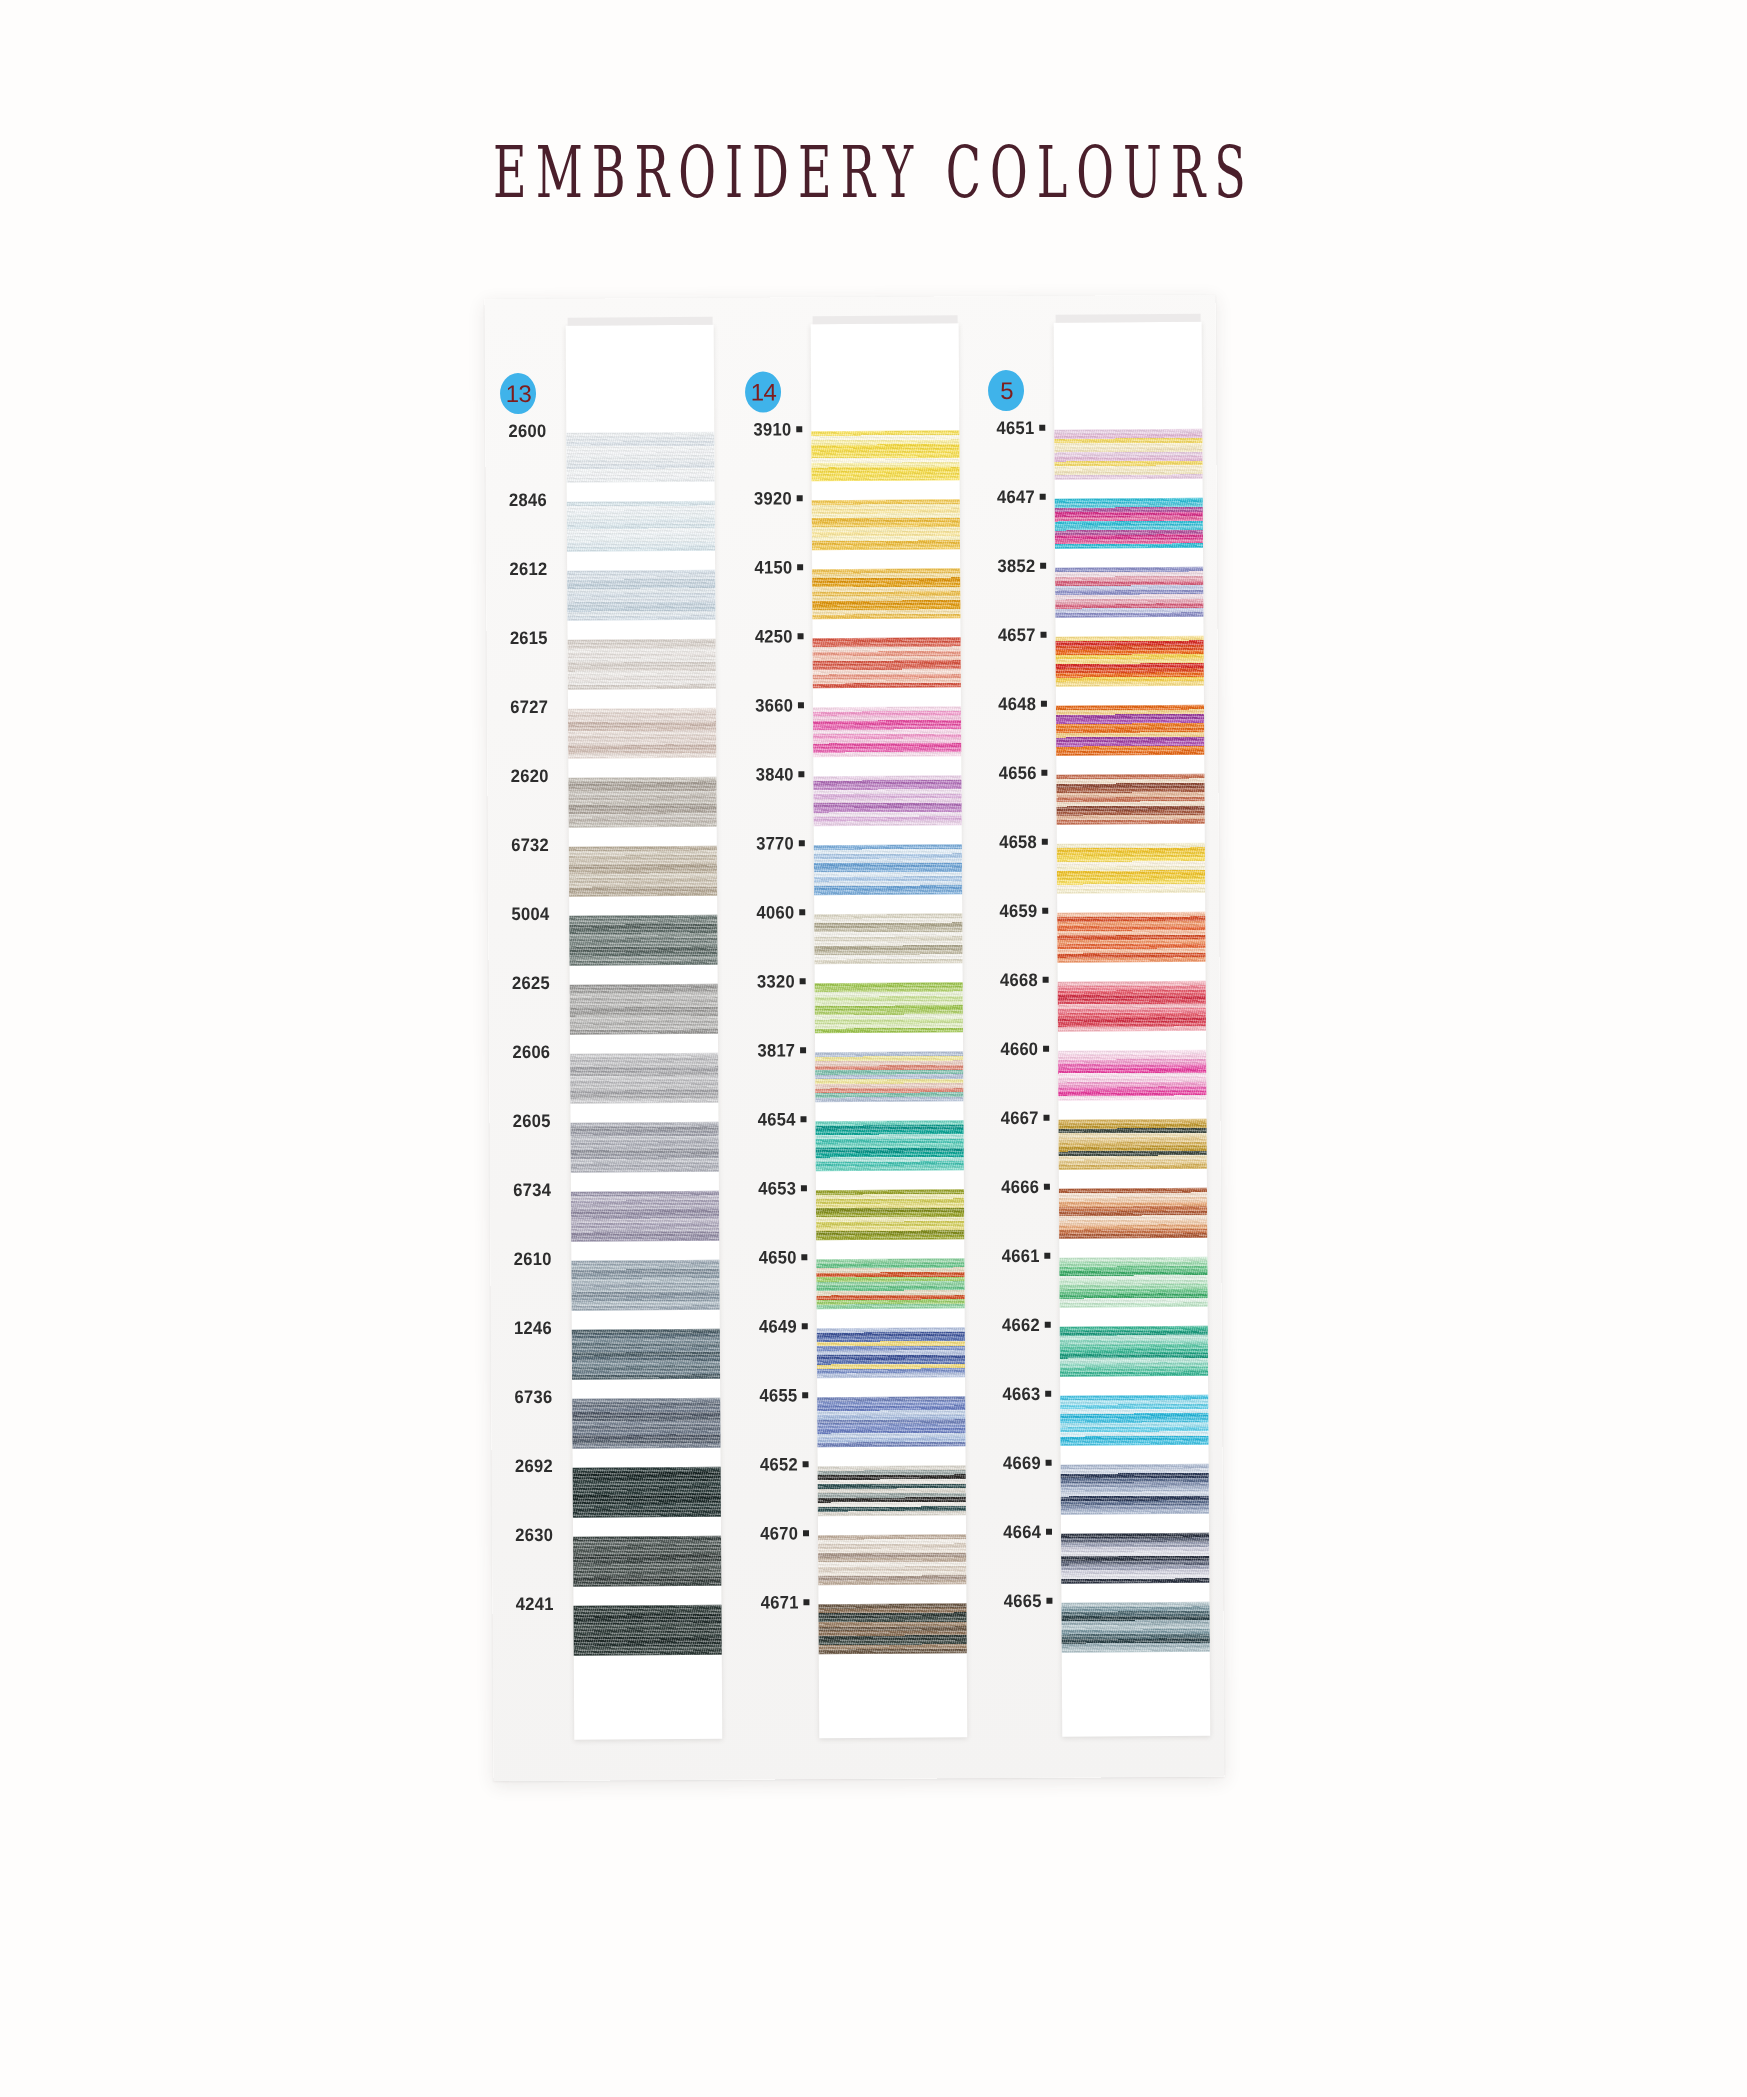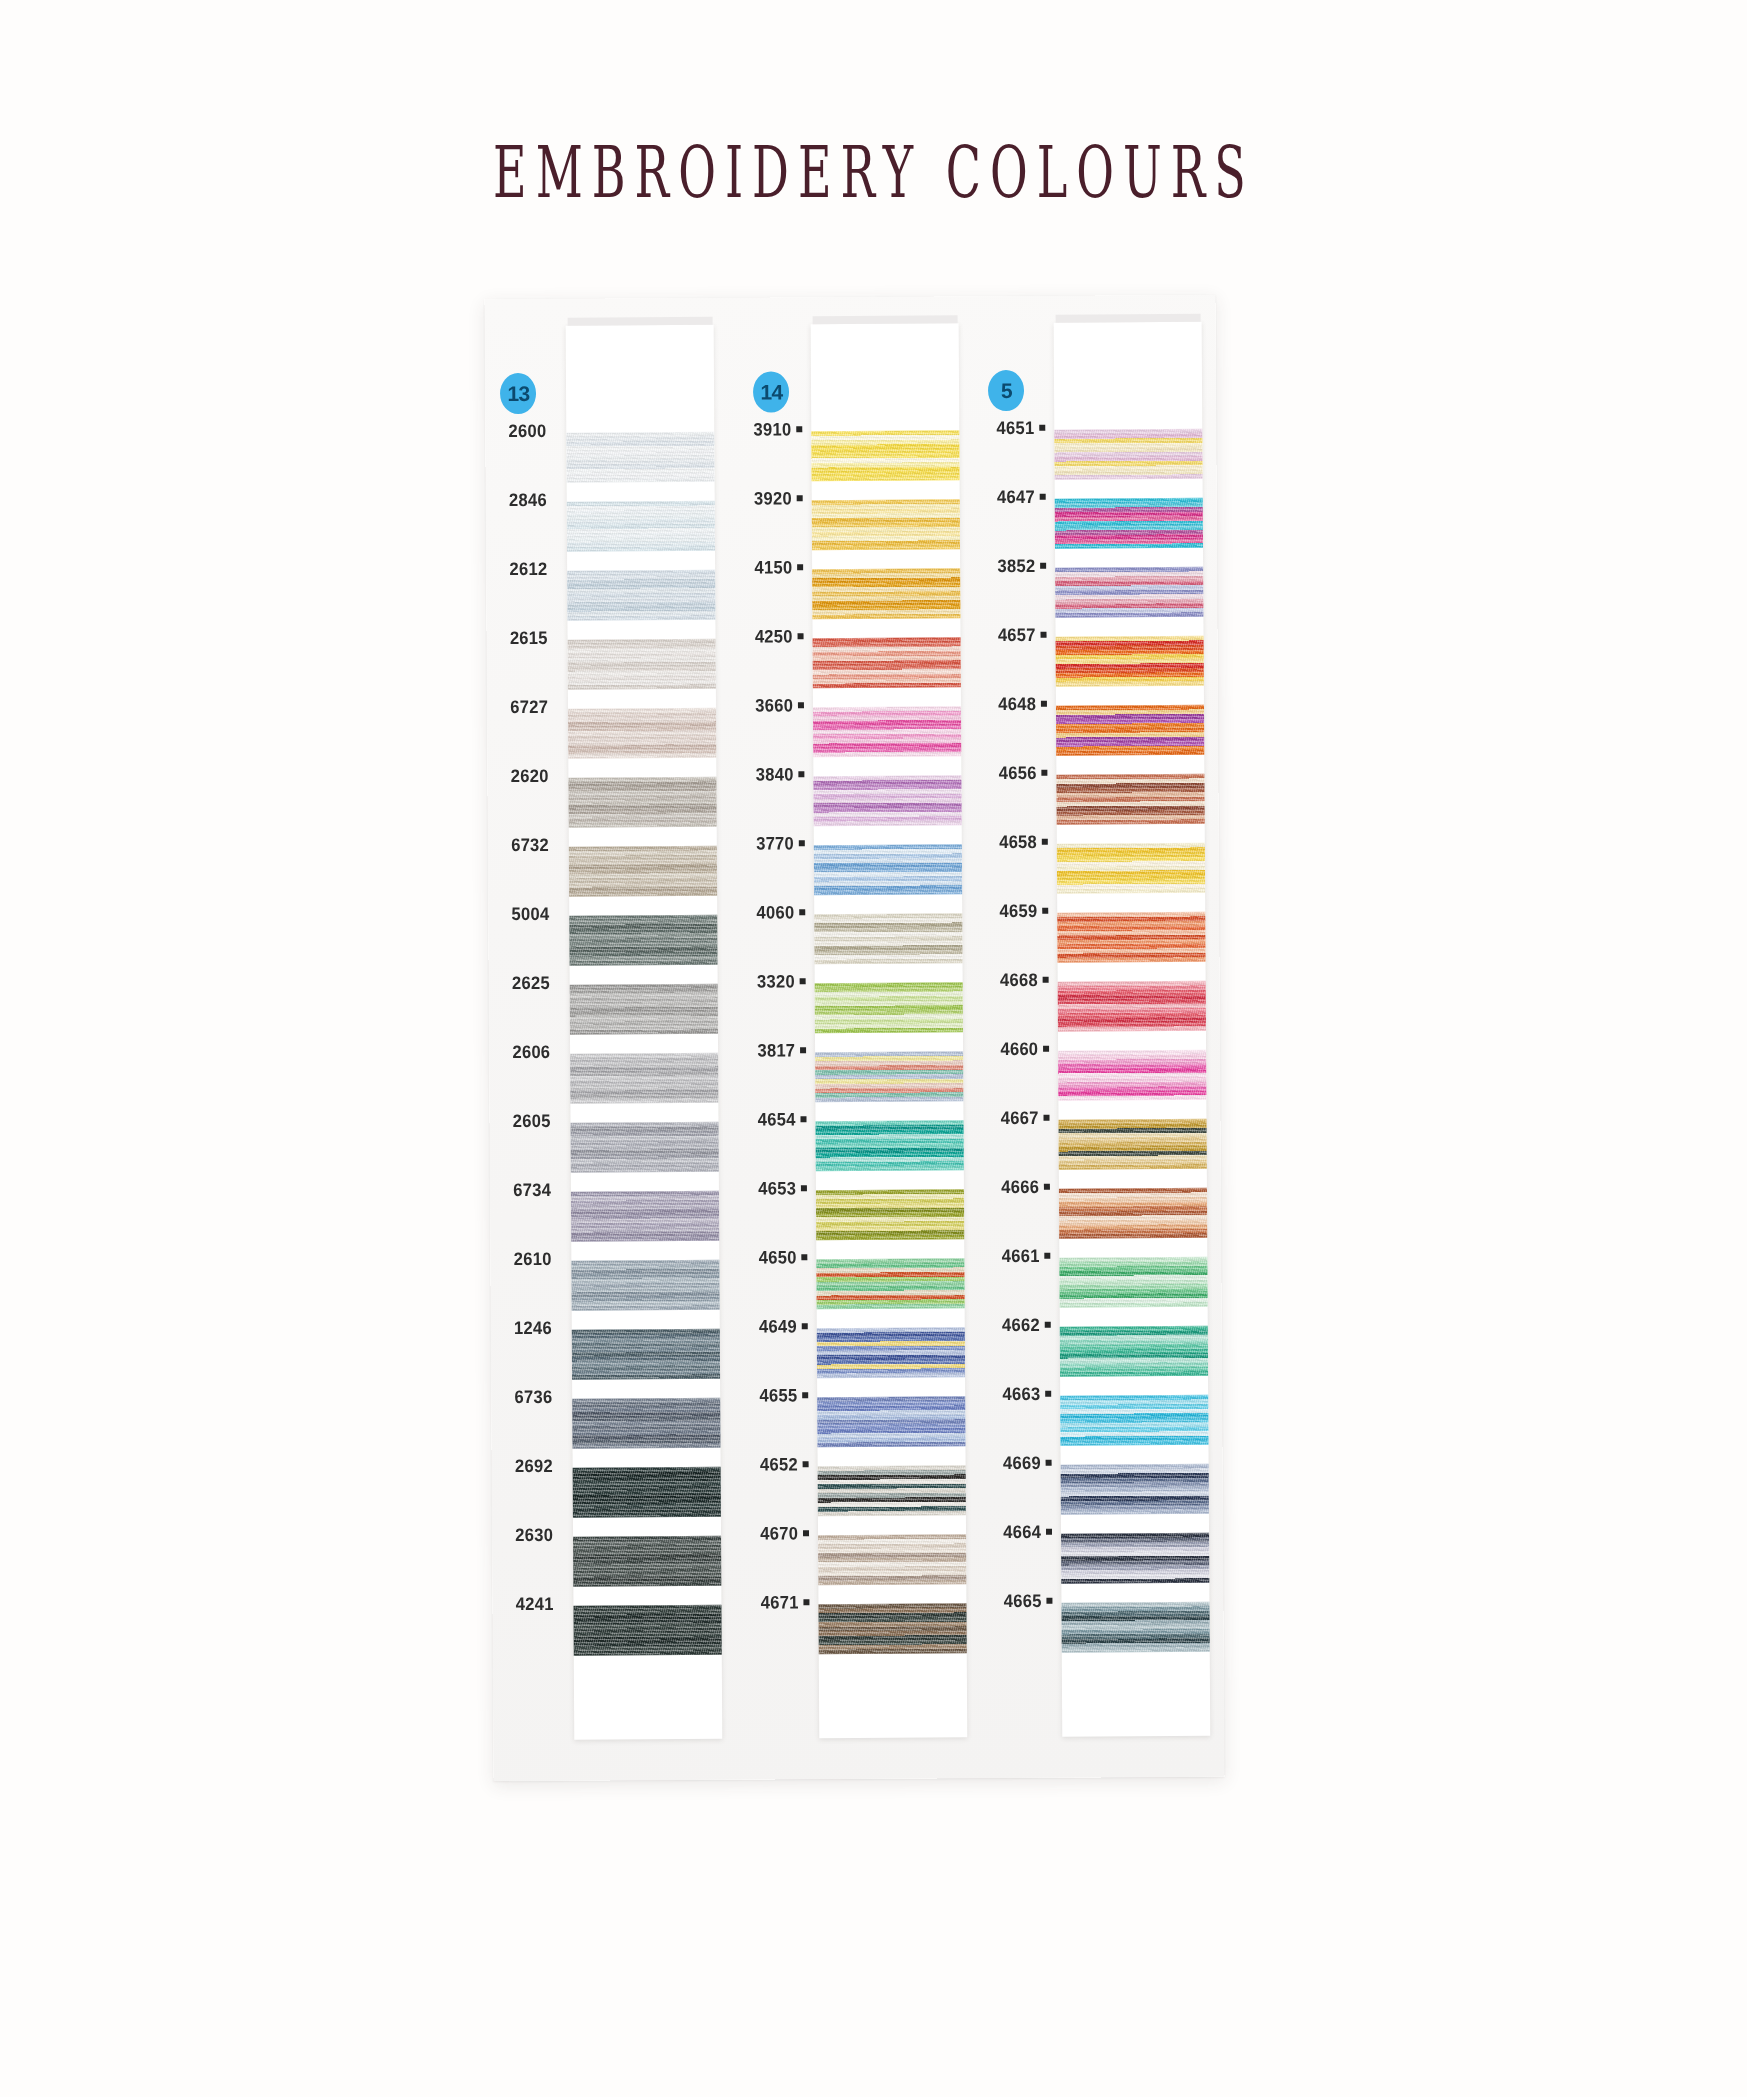--- a/index.html
+++ b/index.html
@@ -60,24 +60,24 @@
   .col-15 { left: 488px; width: 243px; }
 
   .column-badge {
     position: absolute;
     top: 74px;
     left: 15.4px;
     width: 36px;
     height: 41px;
     border-radius: 50%;
     background: #3fb3ea;
-    color: #0c4a6e;
+    color: #7f1d1d;
     font-family: "Liberation Sans", sans-serif;
-    font-weight: 700;
-    font-size: 21px;
+    font-weight: 400;
+    font-size: 24px;
     line-height: 41px;
     text-align: center;
     letter-spacing: -0.7px;
   }
 
   
   .strip {
     position: absolute;
     top: 26.6px;
     left: 81px;
@@ -277,21 +277,21 @@
             <div class="swatch" style="background: linear-gradient(rgb(157, 170, 181) 0%, rgb(157, 170, 181) 9.1%, rgb(169, 182, 191) 9.1%, rgb(169, 182, 191) 18.2%, rgb(132, 146, 158) 18.2%, rgb(132, 146, 158) 27.3%, rgb(141, 156, 168) 27.3%, rgb(141, 156, 168) 36.4%, rgb(180, 192, 200) 36.4%, rgb(180, 192, 200) 45.5%, rgb(157, 170, 181) 45.5%, rgb(157, 170, 181) 54.5%, rgb(169, 182, 191) 54.5%, rgb(169, 182, 191) 63.6%, rgb(132, 146, 158) 63.6%, rgb(132, 146, 158) 72.7%, rgb(141, 156, 168) 72.7%, rgb(141, 156, 168) 81.8%, rgb(180, 192, 200) 81.8%, rgb(180, 192, 200) 90.9%, rgb(157, 170, 181) 90.9%, rgb(157, 170, 181) 100%);"></div>
             <div class="swatch" style="background: linear-gradient(rgb(77, 96, 104) 0%, rgb(77, 96, 104) 9.1%, rgb(86, 106, 118) 9.1%, rgb(86, 106, 118) 18.2%, rgb(125, 143, 153) 18.2%, rgb(125, 143, 153) 27.3%, rgb(99, 118, 127) 27.3%, rgb(99, 118, 127) 36.4%, rgb(111, 130, 141) 36.4%, rgb(111, 130, 141) 45.5%, rgb(77, 96, 104) 45.5%, rgb(77, 96, 104) 54.5%, rgb(86, 106, 118) 54.5%, rgb(86, 106, 118) 63.6%, rgb(125, 143, 153) 63.6%, rgb(125, 143, 153) 72.7%, rgb(99, 118, 127) 72.7%, rgb(99, 118, 127) 81.8%, rgb(111, 130, 141) 81.8%, rgb(111, 130, 141) 90.9%, rgb(77, 96, 104) 90.9%, rgb(77, 96, 104) 100%);"></div>
             <div class="swatch" style="background: linear-gradient(rgb(124, 134, 148) 0%, rgb(124, 134, 148) 9.1%, rgb(100, 110, 124) 9.1%, rgb(100, 110, 124) 18.2%, rgb(111, 122, 138) 18.2%, rgb(111, 122, 138) 27.3%, rgb(79, 88, 102) 27.3%, rgb(79, 88, 102) 36.4%, rgb(88, 98, 111) 36.4%, rgb(88, 98, 111) 45.5%, rgb(124, 134, 148) 45.5%, rgb(124, 134, 148) 54.5%, rgb(100, 110, 124) 54.5%, rgb(100, 110, 124) 63.6%, rgb(111, 122, 138) 63.6%, rgb(111, 122, 138) 72.7%, rgb(79, 88, 102) 72.7%, rgb(79, 88, 102) 81.8%, rgb(88, 98, 111) 81.8%, rgb(88, 98, 111) 90.9%, rgb(124, 134, 148) 90.9%, rgb(124, 134, 148) 100%);"></div>
             <div class="swatch" style="background: linear-gradient(rgb(43, 59, 58) 0%, rgb(43, 59, 58) 9.1%, rgb(26, 39, 38) 9.1%, rgb(26, 39, 38) 18.2%, rgb(30, 44, 43) 18.2%, rgb(30, 44, 43) 27.3%, rgb(50, 66, 65) 27.3%, rgb(50, 66, 65) 36.4%, rgb(37, 52, 51) 36.4%, rgb(37, 52, 51) 45.5%, rgb(43, 59, 58) 45.5%, rgb(43, 59, 58) 54.5%, rgb(26, 39, 38) 54.5%, rgb(26, 39, 38) 63.6%, rgb(30, 44, 43) 63.6%, rgb(30, 44, 43) 72.7%, rgb(50, 66, 65) 72.7%, rgb(50, 66, 65) 81.8%, rgb(37, 52, 51) 81.8%, rgb(37, 52, 51) 90.9%, rgb(43, 59, 58) 90.9%, rgb(43, 59, 58) 100%);"></div>
             <div class="swatch" style="background: linear-gradient(rgb(60, 69, 67) 0%, rgb(60, 69, 67) 9.1%, rgb(88, 97, 94) 9.1%, rgb(88, 97, 94) 18.2%, rgb(70, 79, 76) 18.2%, rgb(70, 79, 76) 27.3%, rgb(79, 88, 85) 27.3%, rgb(79, 88, 85) 36.4%, rgb(53, 61, 59) 36.4%, rgb(53, 61, 59) 45.5%, rgb(60, 69, 67) 45.5%, rgb(60, 69, 67) 54.5%, rgb(88, 97, 94) 54.5%, rgb(88, 97, 94) 63.6%, rgb(70, 79, 76) 63.6%, rgb(70, 79, 76) 72.7%, rgb(79, 88, 85) 72.7%, rgb(79, 88, 85) 81.8%, rgb(53, 61, 59) 81.8%, rgb(53, 61, 59) 90.9%, rgb(60, 69, 67) 90.9%, rgb(60, 69, 67) 100%);"></div>
             <div class="swatch" style="background: linear-gradient(rgb(46, 58, 55) 0%, rgb(46, 58, 55) 9.1%, rgb(54, 66, 63) 9.1%, rgb(54, 66, 63) 18.2%, rgb(33, 44, 42) 18.2%, rgb(33, 44, 42) 27.3%, rgb(38, 50, 48) 27.3%, rgb(38, 50, 48) 36.4%, rgb(61, 73, 70) 36.4%, rgb(61, 73, 70) 45.5%, rgb(46, 58, 55) 45.5%, rgb(46, 58, 55) 54.5%, rgb(54, 66, 63) 54.5%, rgb(54, 66, 63) 63.6%, rgb(33, 44, 42) 63.6%, rgb(33, 44, 42) 72.7%, rgb(38, 50, 48) 72.7%, rgb(38, 50, 48) 81.8%, rgb(61, 73, 70) 81.8%, rgb(61, 73, 70) 90.9%, rgb(46, 58, 55) 90.9%, rgb(46, 58, 55) 100%);"></div>
           </div>
         </div>
       </div>
       <div class="thread-column col-14">
-        <div class="column-badge" style="background: rgb(63, 179, 234); margin-left: 8px;">14</div>
+        <div class="column-badge" style="background: rgb(63, 179, 234);">14</div>
         <div class="code-list">
           <div class="code-row">
             <span class="code-text">3910</span>
             <span class="code-mark"></span>
           </div>
           <div class="code-row">
             <span class="code-text">3920</span>
             <span class="code-mark"></span>
           </div>
           <div class="code-row">

